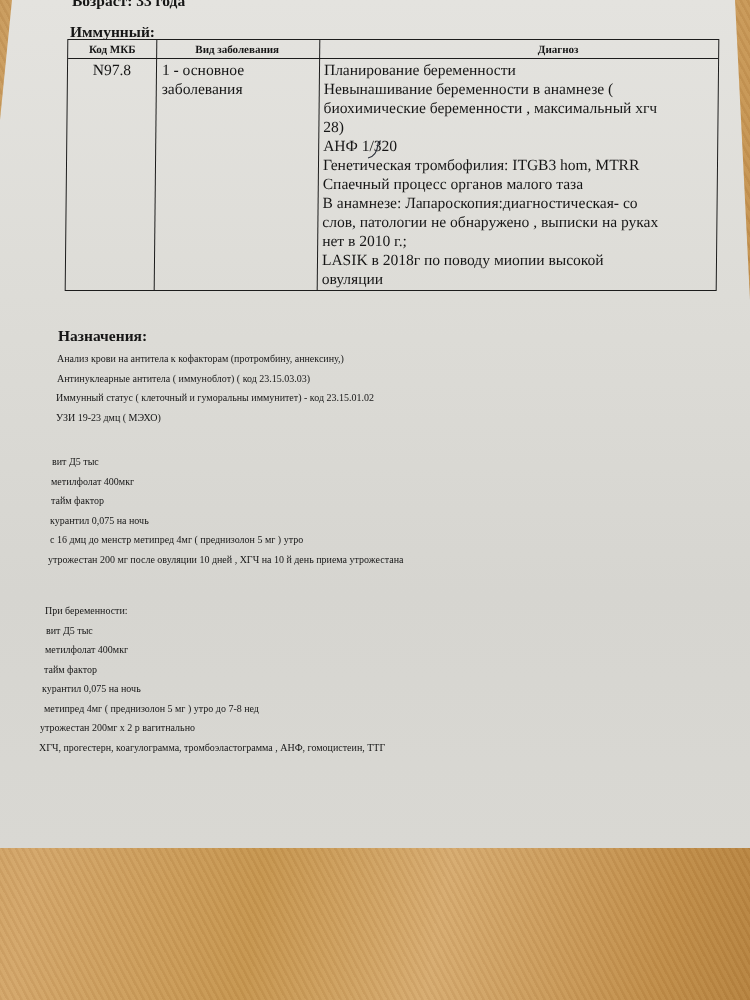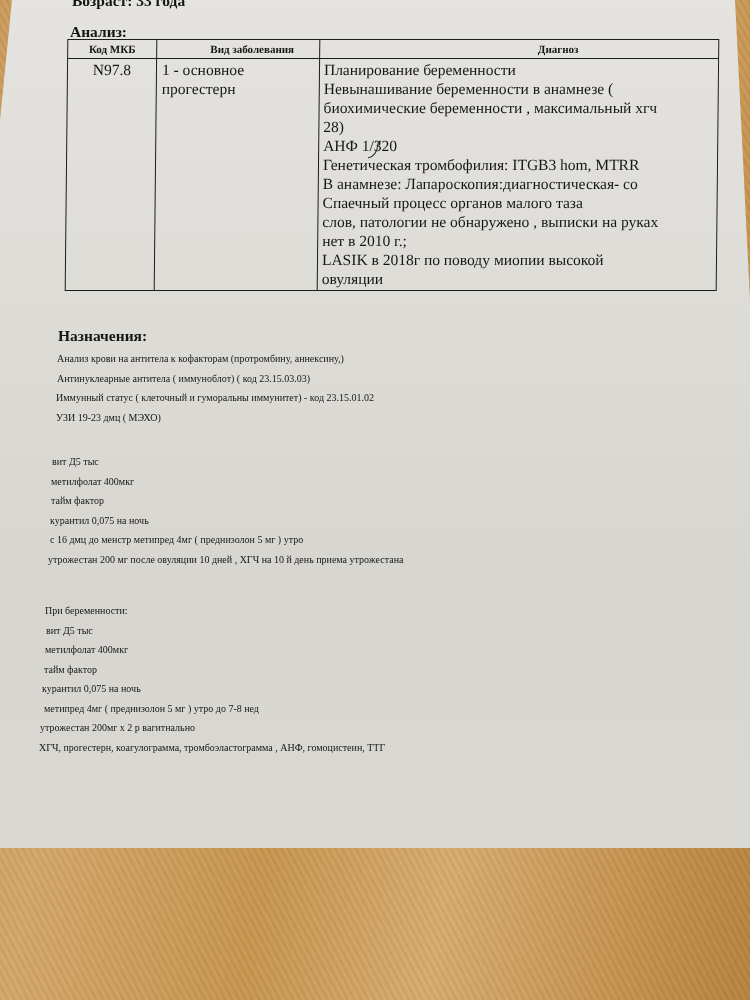--- a/index.html
+++ b/index.html
@@ -43,45 +43,45 @@
     .section .line { white-space: nowrap; }
   </style>
 </head>
 <body>
 
 <div class="wood-grain"></div>
 
 <div class="paper">
 
   <div class="text-abs bold age">Возраст: 33 года</div>
-  <div class="text-abs bold diag-title">Анализ:</div>
+  <div class="text-abs bold diag-title">Иммунный:</div>
 
   <div class="table">
     <div class="tcol" style="left:0; width:88px;"></div>
     <div class="tcol" style="left:0; width:251px;"></div>
     <div class="th-line"></div>
 
     <div class="th" style="left:0; width:88px;">Код МКБ</div>
-    <div class="th" style="left:89px; width:190px;">Вид заболевания</div>
+    <div class="th" style="left:74px; width:190px;">Вид заболевания</div>
     <div class="th" style="left:252px; width:476px;">Диагноз</div>
 
     <div class="cell" style="left:0; width:88px; text-align:center;">N97.8</div>
     <div class="cell" style="left:94px; width:155px;">
       <div>1 - основное</div>
-      <div>прогестерн</div>
+      <div>заболевания</div>
     </div>
     <div class="cell diag-lines" style="left:256px; width:392px;">
       <div>Планирование беременности</div>
       <div>Невынашивание беременности в анамнезе (</div>
       <div>биохимические беременности , максимальный хгч</div>
       <div>28)</div>
       <div>АНФ 1/320</div>
       <div>Генетическая тромбофилия: ITGB3 hom, MTRR</div>
+      <div>Спаечный процесс органов малого таза</div>
       <div>В анамнезе: Лапароскопия:диагностическая- со</div>
-      <div>Спаечный процесс органов малого таза</div>
       <div>слов, патологии не обнаружено , выписки на руках</div>
       <div>нет в 2010 г.;</div>
       <div>LASIK  в 2018г по поводу миопии высокой</div>
       <div>овуляции</div>
     </div>
   </div>
 
   <svg class="handmark" viewBox="0 0 20 22">
     <path d="M2 18 C7 17, 11 14, 12 4 C12 2, 13 1, 15 1" stroke="#2a2f3a" stroke-width="1.1" fill="none"></path>
   </svg>

